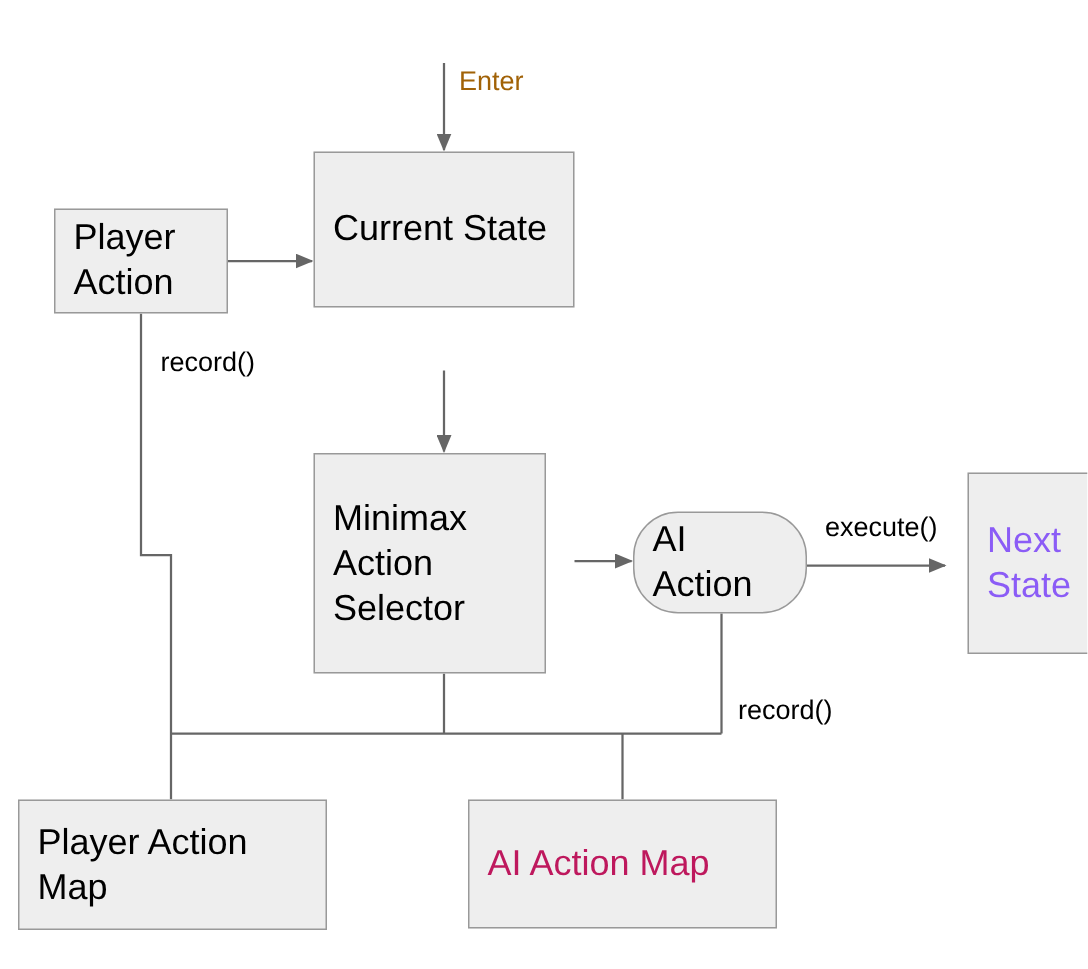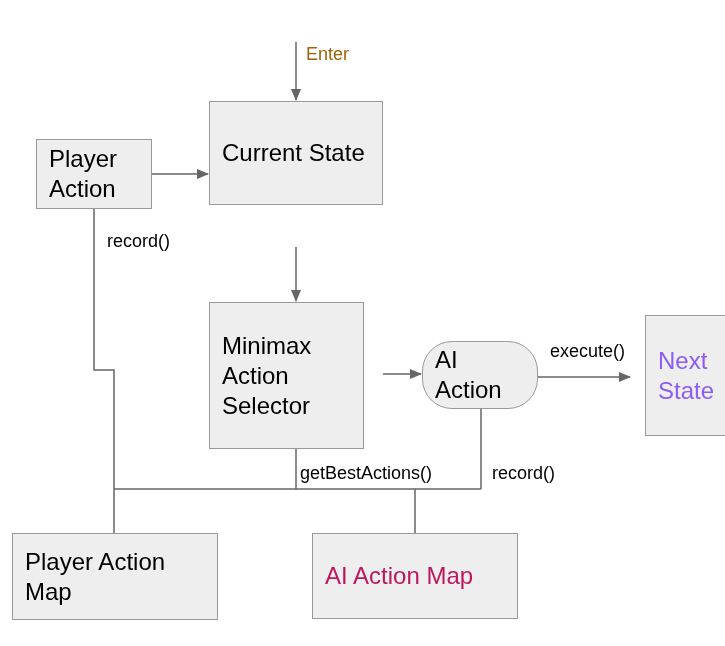--- a/index.html
+++ b/index.html
@@ -102,17 +102,16 @@
   <div class="node" style="left: 312px; top: 533px; width: 206px; height: 86px; background: rgb(238, 238, 238); border-color: rgb(153, 153, 153); color: #be185d;">
     <span>AI Action Map</span>
   </div>
 
   <div class="edge-label" style="left: 306px; top: 44px; color: #a16207;">Enter</div>
 
   <div class="edge-label" style="left: 107px; top: 231px; color: rgb(0, 0, 0);">record()</div>
 
   <div class="edge-label" style="left: 550px; top: 341px; color: rgb(0, 0, 0);">execute()</div>
 
-  <div class="edge-label" style="left: 300px; top: 463px; color: rgb(0, 0, 0);">getBestActions()</div>
 
   <div class="edge-label" style="left: 492px; top: 463px; color: rgb(0, 0, 0);">record()</div>
 
 </div>
 
 </body></html>

